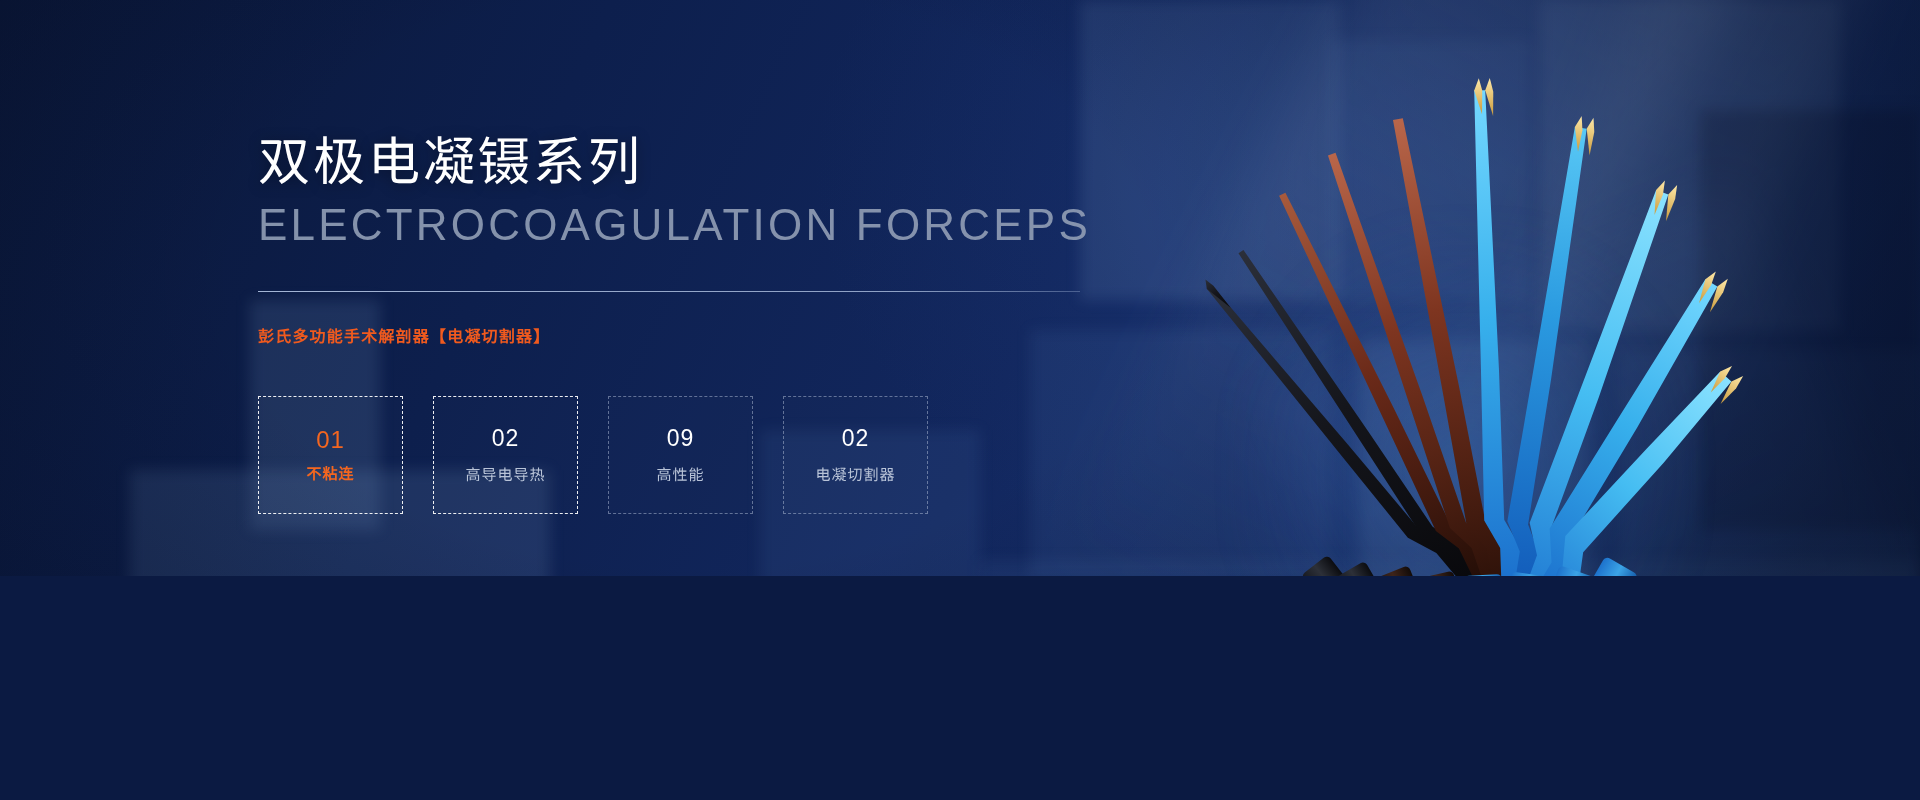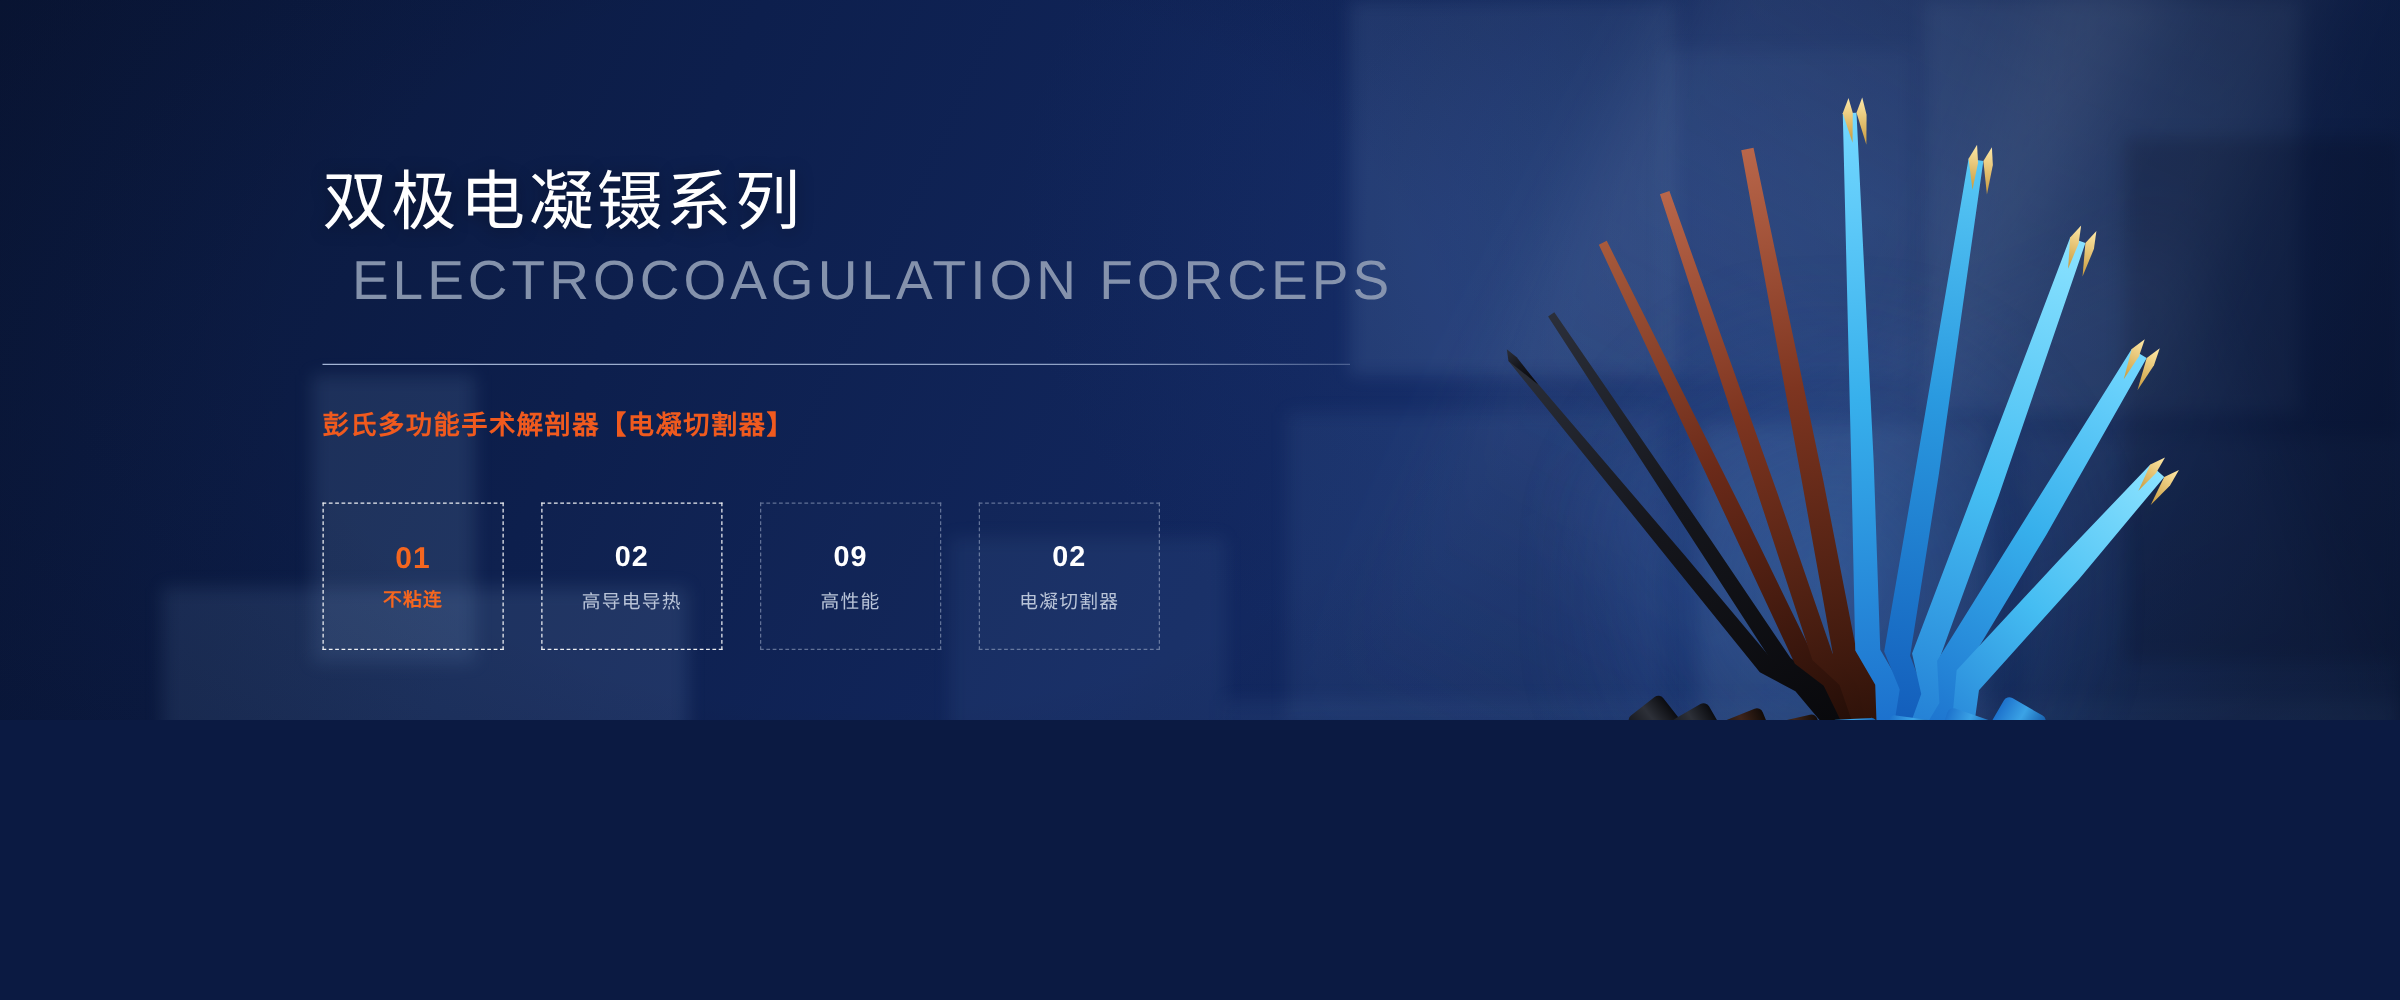--- a/index.html
+++ b/index.html
@@ -64,31 +64,30 @@
     text-shadow:0 2px 14px rgba(0,0,0,0.38);
   }
   .title-en {
     margin-top:6px;
     font-size:44px;
     font-weight:300;
     color:#8f9cb4;
     letter-spacing:3.2px;
     line-height:1.2;
     opacity:0.92;
-    text-align:center;
   }
   .divider {
     margin-top:39px;
     width:822px;
     height:1px;
     background:linear-gradient(to right, rgba(190,208,238,0.85) 0%, rgba(190,208,238,0.72) 78%, rgba(190,208,238,0.30) 100%);
   }
   .subtitle {
     margin-top:35px;
-    font-size:21px;
+    font-size:16px;
     font-weight:700;
     color:#f05a1e;
     letter-spacing:1.2px;
     line-height:1.3;
   }
 
   
   .features {
     margin-top:48px;
     display:flex;
@@ -105,21 +104,21 @@
     border:1px dashed rgba(255,255,255,0.55);
     background:rgba(255,255,255,0.012);
   }
   .feature.f1 { border-color:rgba(255,255,255,0.92); }
   .feature.f2 { border-color:rgba(255,255,255,0.92); }
   .feature.f3 { border-color:rgba(196,208,230,0.45); }
   .feature.f4 { border-color:rgba(196,208,230,0.45); }
 
   .feature .num {
     font-size:23px;
-    font-weight:700;
+    font-weight:400;
     color:#ffffff;
     letter-spacing:1px;
     line-height:1;
   }
   .feature .lbl {
     margin-top:17px;
     font-size:15px;
     font-weight:400;
     color:#b9c4d8;
     letter-spacing:1px;

